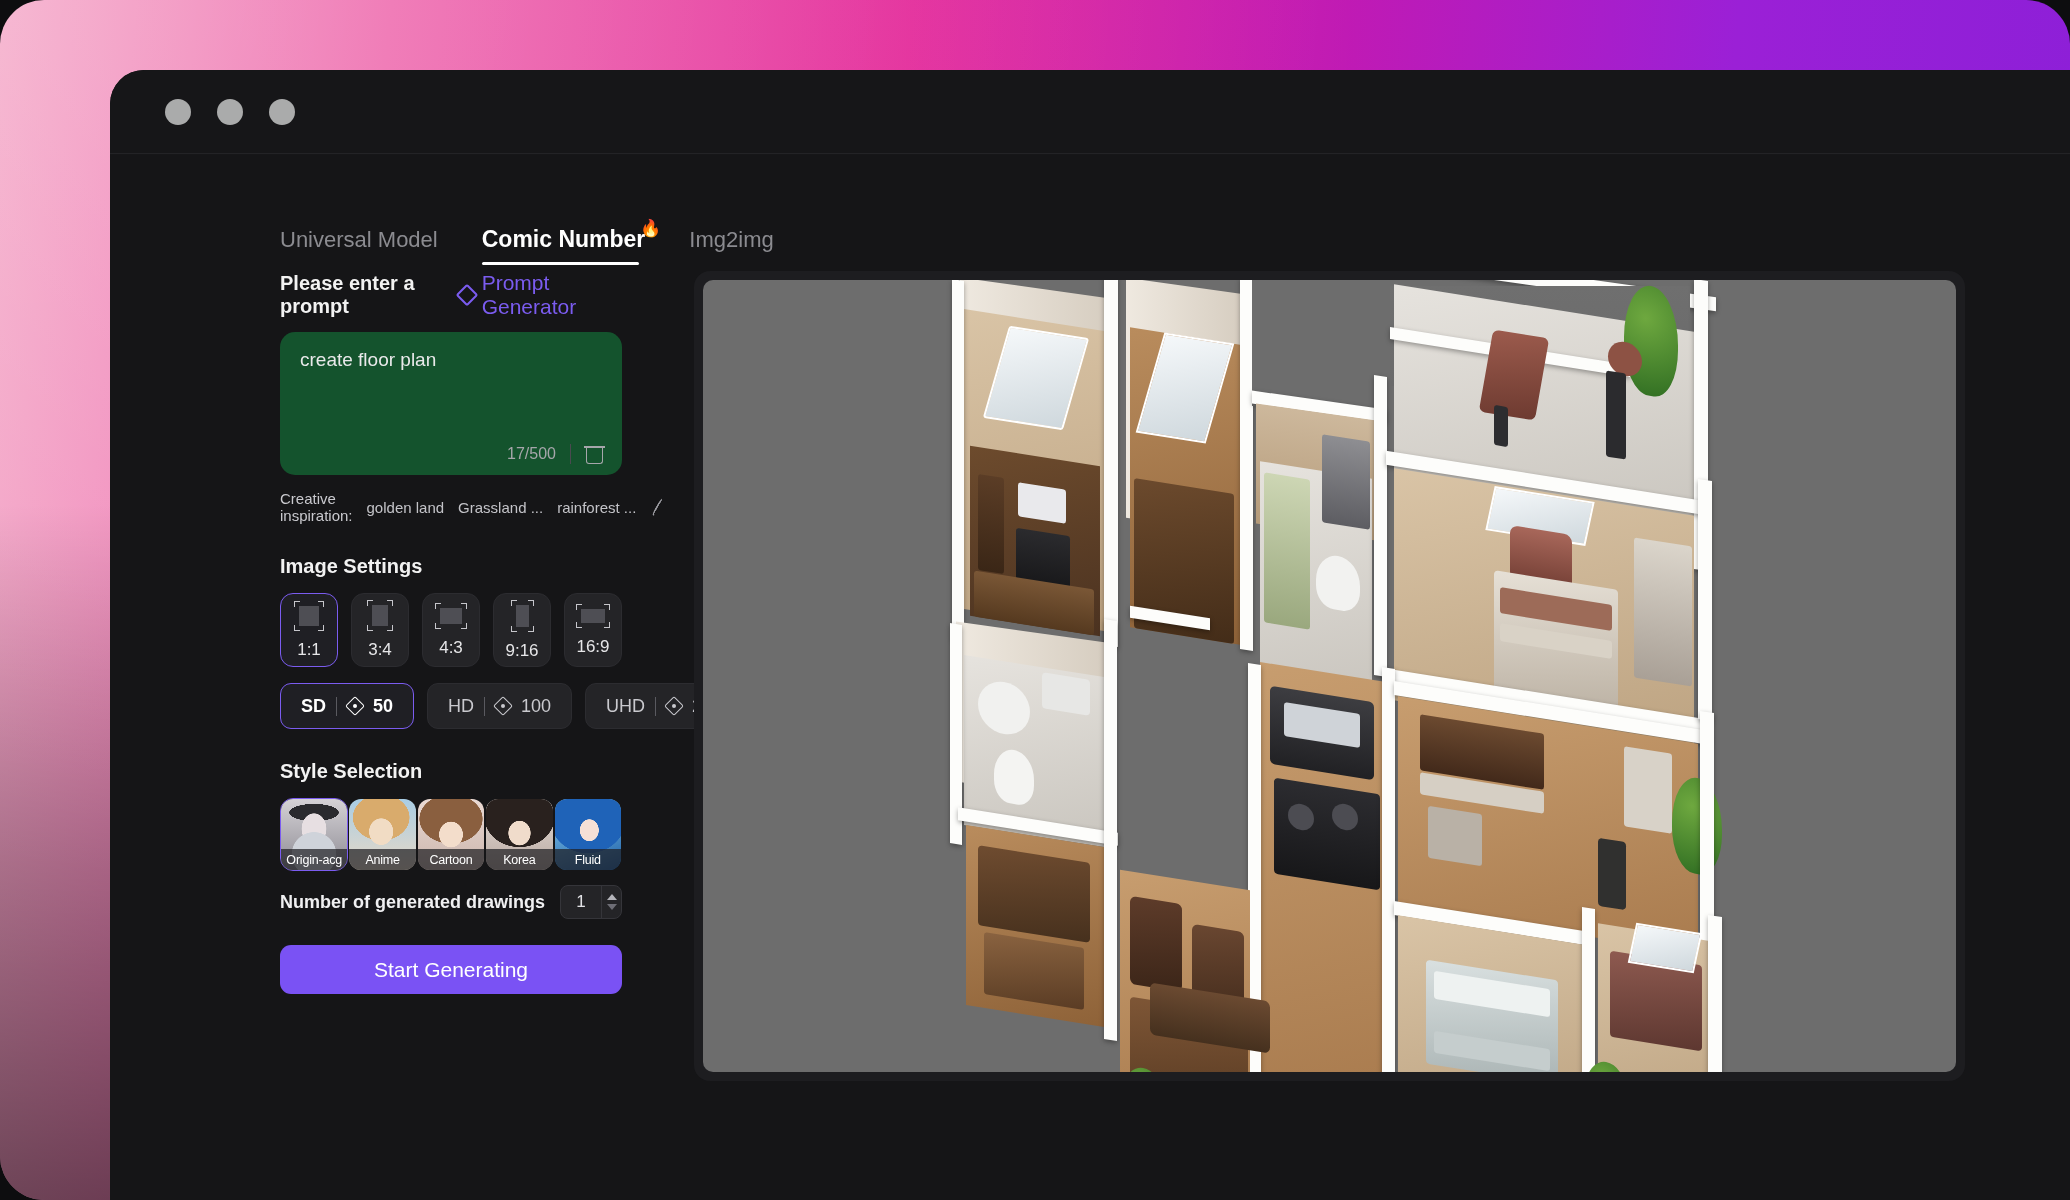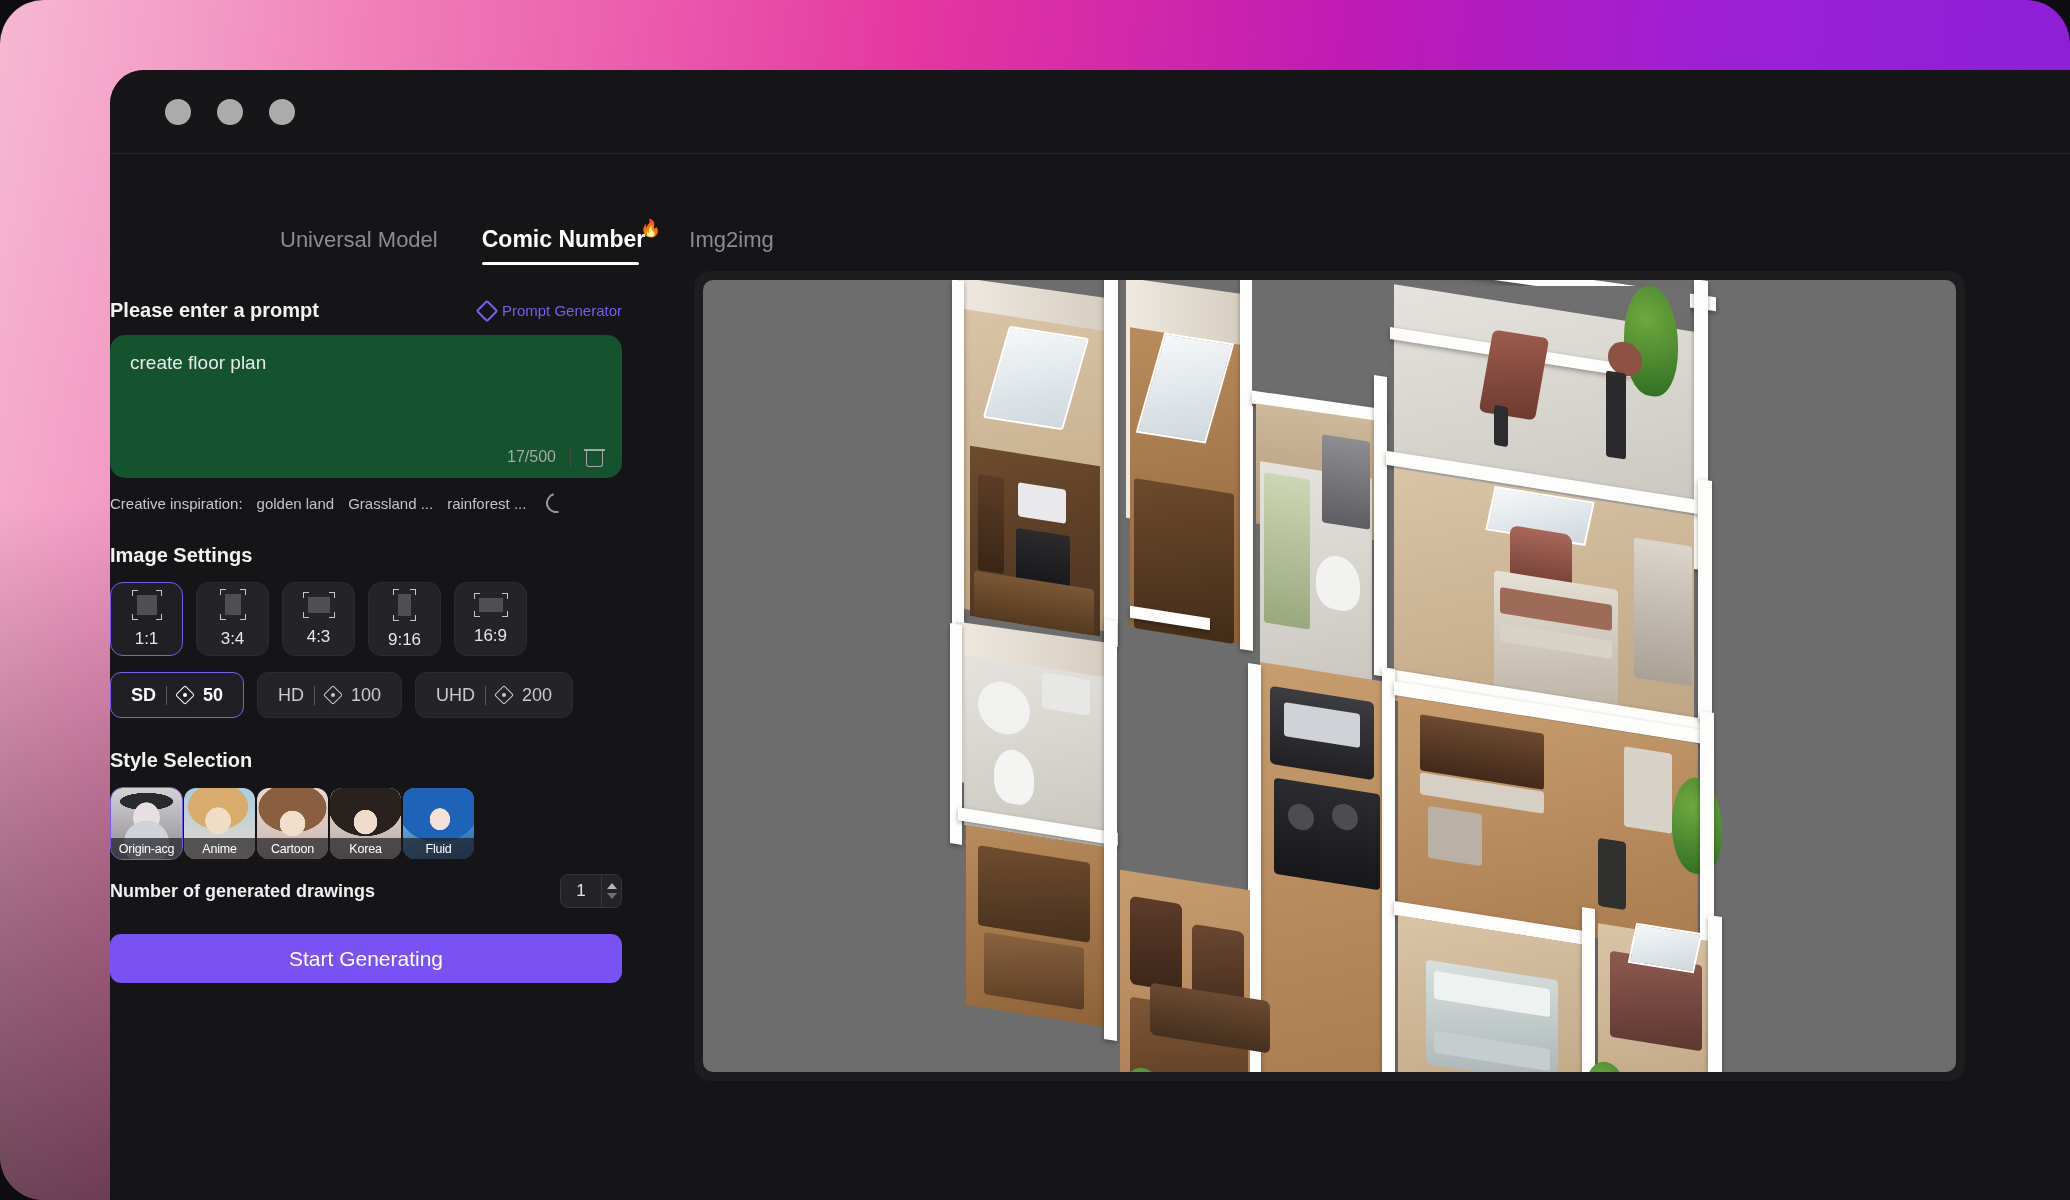--- a/index.html
+++ b/index.html
@@ -104,29 +104,29 @@
     height:3px; background:#ffffff; border-radius:2px;
   }
   .fire { position:absolute; right:-16px; top:-8px; font-size:17px; }
 
   
   #main {
     display:flex;
     padding:0 0 0 0;
     margin-top:6px;
   }
-  #left-pane { width:540px; padding-right:28px; flex:none;margin-top:28px; }
+  #left-pane { width:540px; padding-left:170px; padding-right:28px; flex:none; }
   #right-pane { flex:1; padding-left:44px; padding-right:105px; }
 
   
   .row-between { display:flex; align-items:center; justify-content:space-between; }
   #prompt-label { font-size:20px; color:#f2f2f2; font-weight:bold; }
   #prompt-gen {
     display:flex; align-items:center; gap:7px;
-    color:#7b5cf0; font-size:15px; cursor:pointer;
+    color:#7b5cf0; font-size:21px; cursor:pointer;
   }
   .diamond-o {
     width:16px; height:16px; border:2px solid #7b5cf0; transform:rotate(45deg);
     display:inline-block; flex:none; border-radius:2px;
   }
 
   #prompt-box {
     margin-top:13px;
     height:143px;
     background:#14532d;

